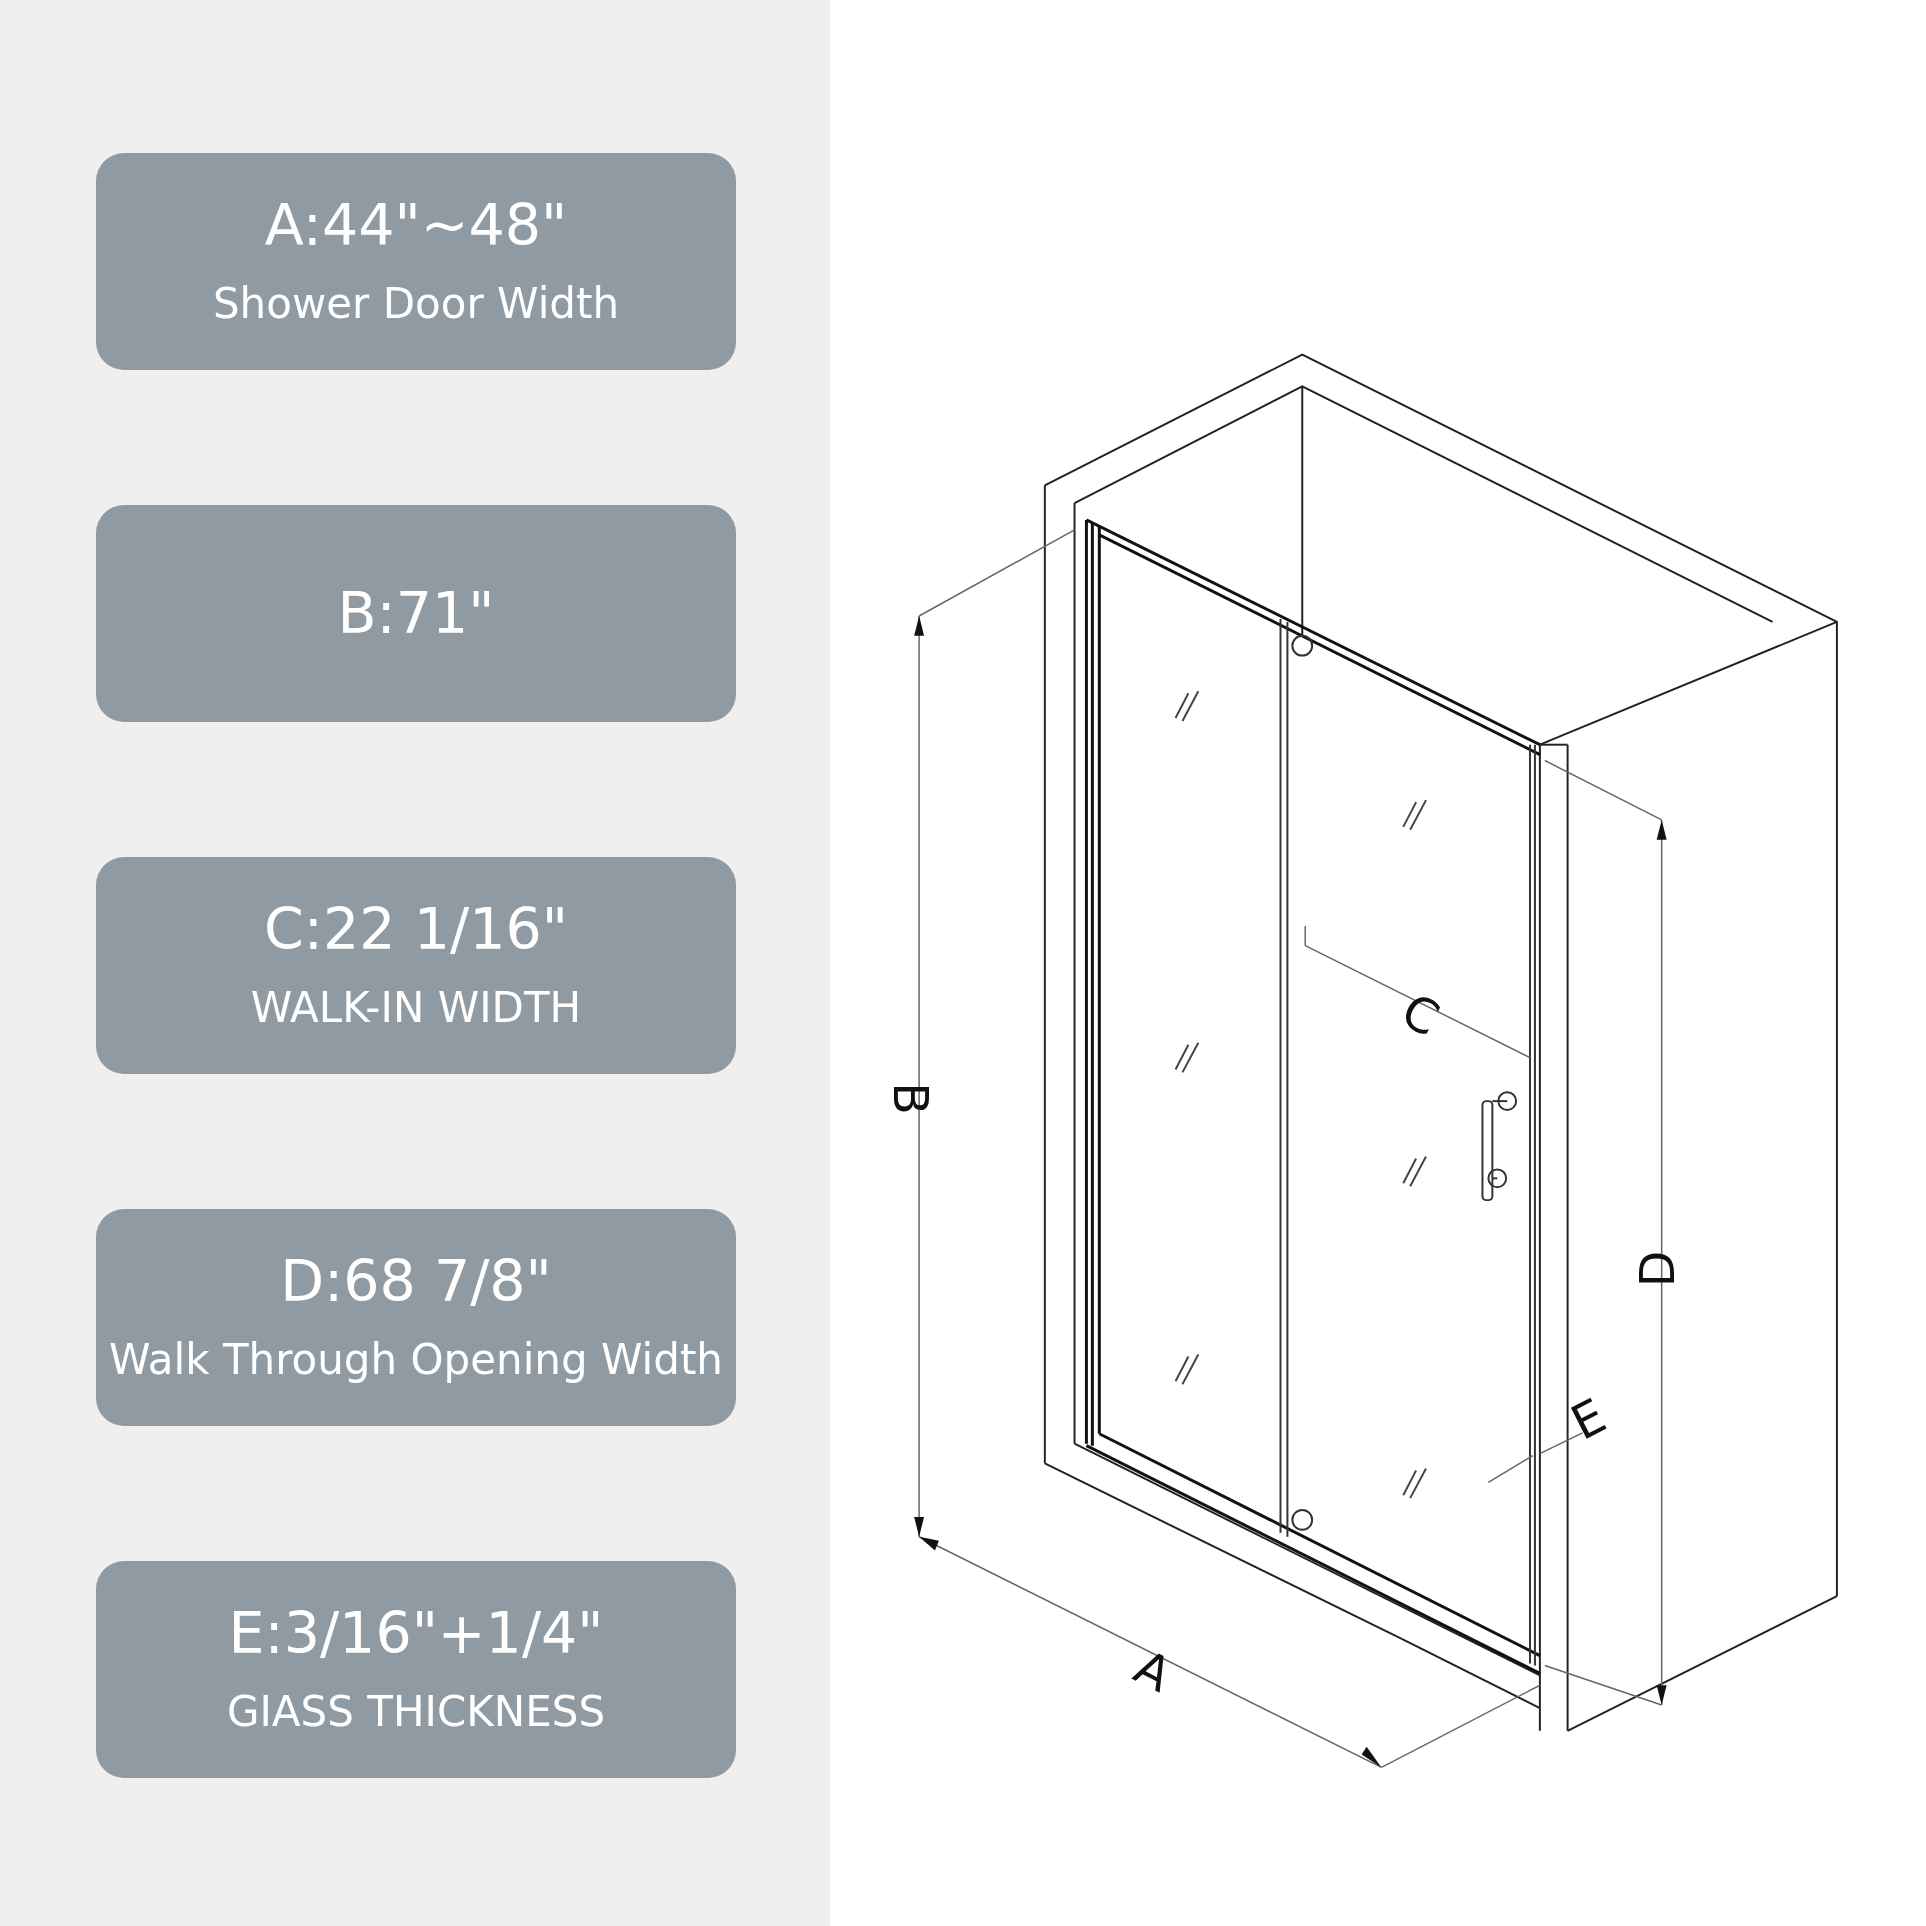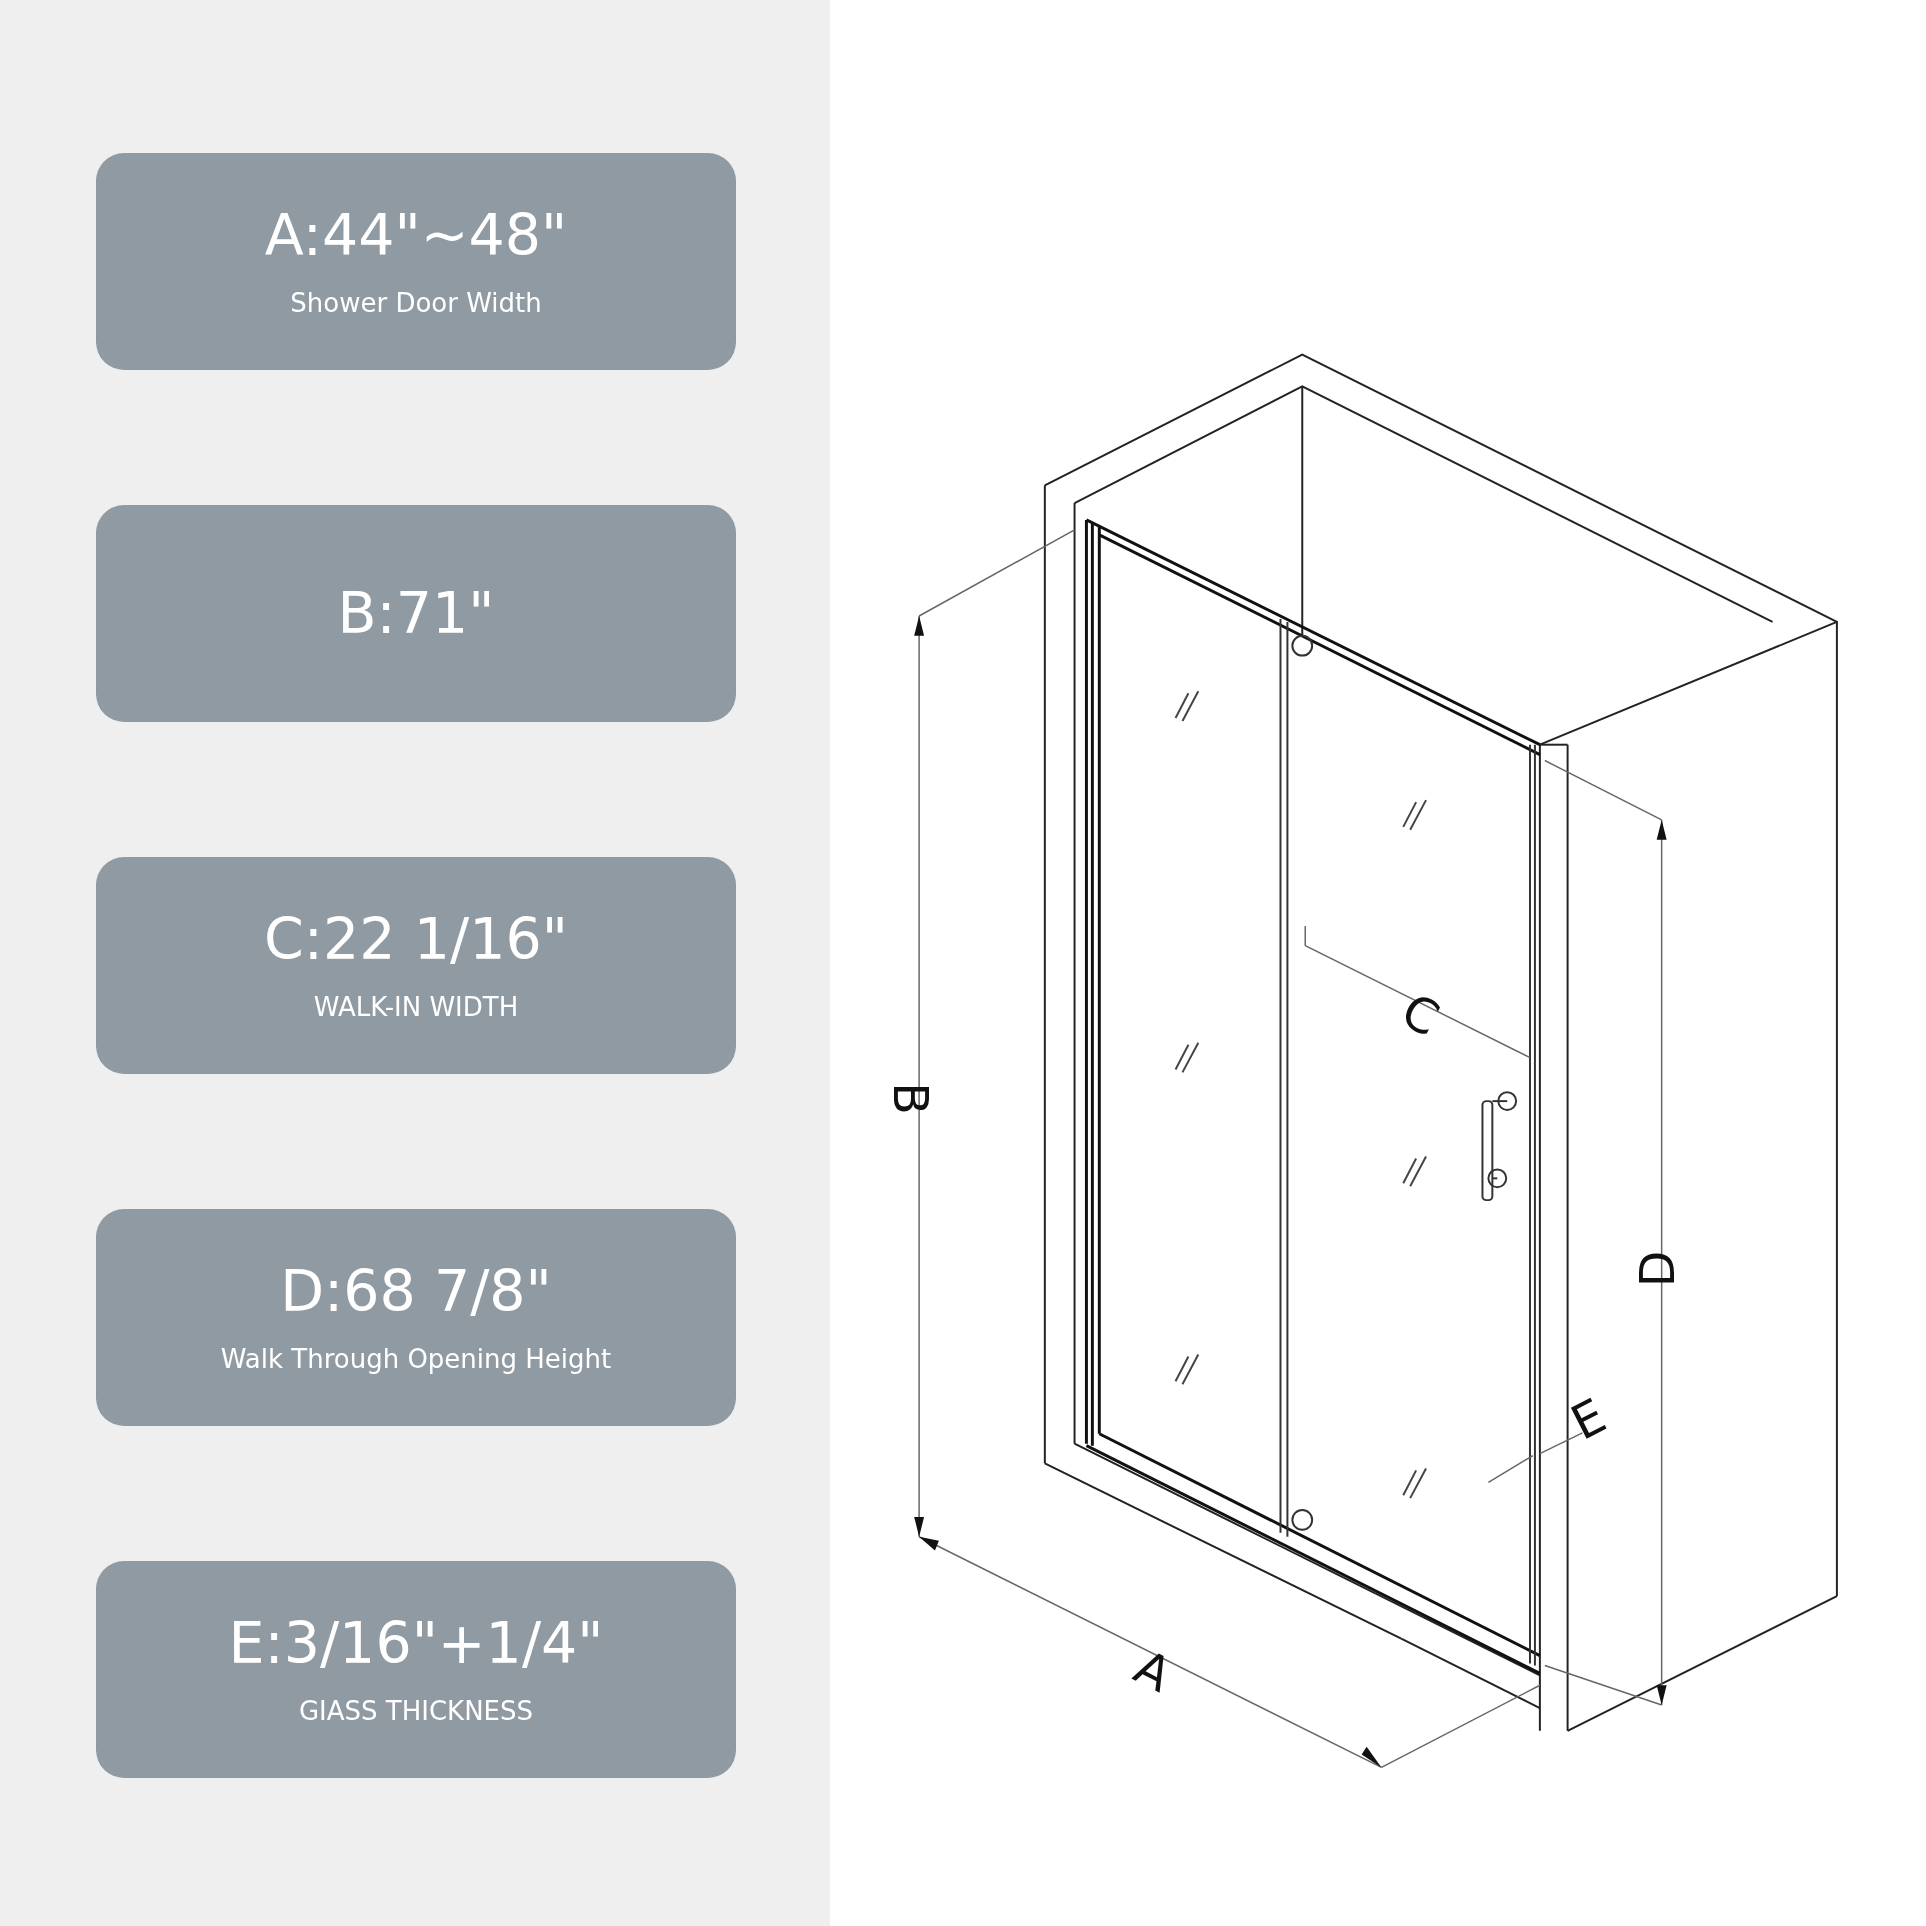--- a/index.html
+++ b/index.html
@@ -17,21 +17,21 @@
       background: #909aa2; border-radius: 28px;
       color: #ffffff; text-align: center;
       display: flex; flex-direction: column; align-items: center; justify-content: center;
     }
     .spec-value {
       font-family: "DejaVu Sans", sans-serif;
       font-size: 57px; line-height: 1.1; font-weight: normal; letter-spacing: 0px;
     }
     .spec-label {
       font-family: "DejaVu Sans", sans-serif;
-      font-size: 26px; line-height: 1.2; margin-top: 22px; white-space: nowrap;
+      font-size: 42px; line-height: 1.2; margin-top: 22px; white-space: nowrap;
     }
     .diagram {
       position: absolute; left: 830px; top: 0; width: 1097px; height: 1927px;
     }
     .diagram svg { position: absolute; left: 0; top: 0; }
     .dim-label {
       font-family: "DejaVu Sans", sans-serif; font-size: 48px; fill: #111;
     }
   </style>
 </head>
@@ -44,21 +44,21 @@
   </div>
   <div class="spec-card" style="top:505px;">
     <div class="spec-value">B:71"</div>
   </div>
   <div class="spec-card" style="top:857px;">
     <div class="spec-value">C:22 1/16"</div>
     <div class="spec-label">WALK-IN WIDTH</div>
   </div>
   <div class="spec-card" style="top:1209px;">
     <div class="spec-value">D:68 7/8"</div>
-    <div class="spec-label">Walk Through Opening Height</div>
+    <div class="spec-label">Walk Through Opening Width</div>
   </div>
   <div class="spec-card" style="top:1561px;">
     <div class="spec-value">E:3/16"+1/4"</div>
     <div class="spec-label">GIASS THICKNESS</div>
   </div>
 </div>
 
 <div class="diagram">
   <svg width="1097" height="1927" viewBox="838 0 1108 1946" xmlns="http://www.w3.org/2000/svg">
     <g fill="none" stroke="#222" stroke-width="2">

